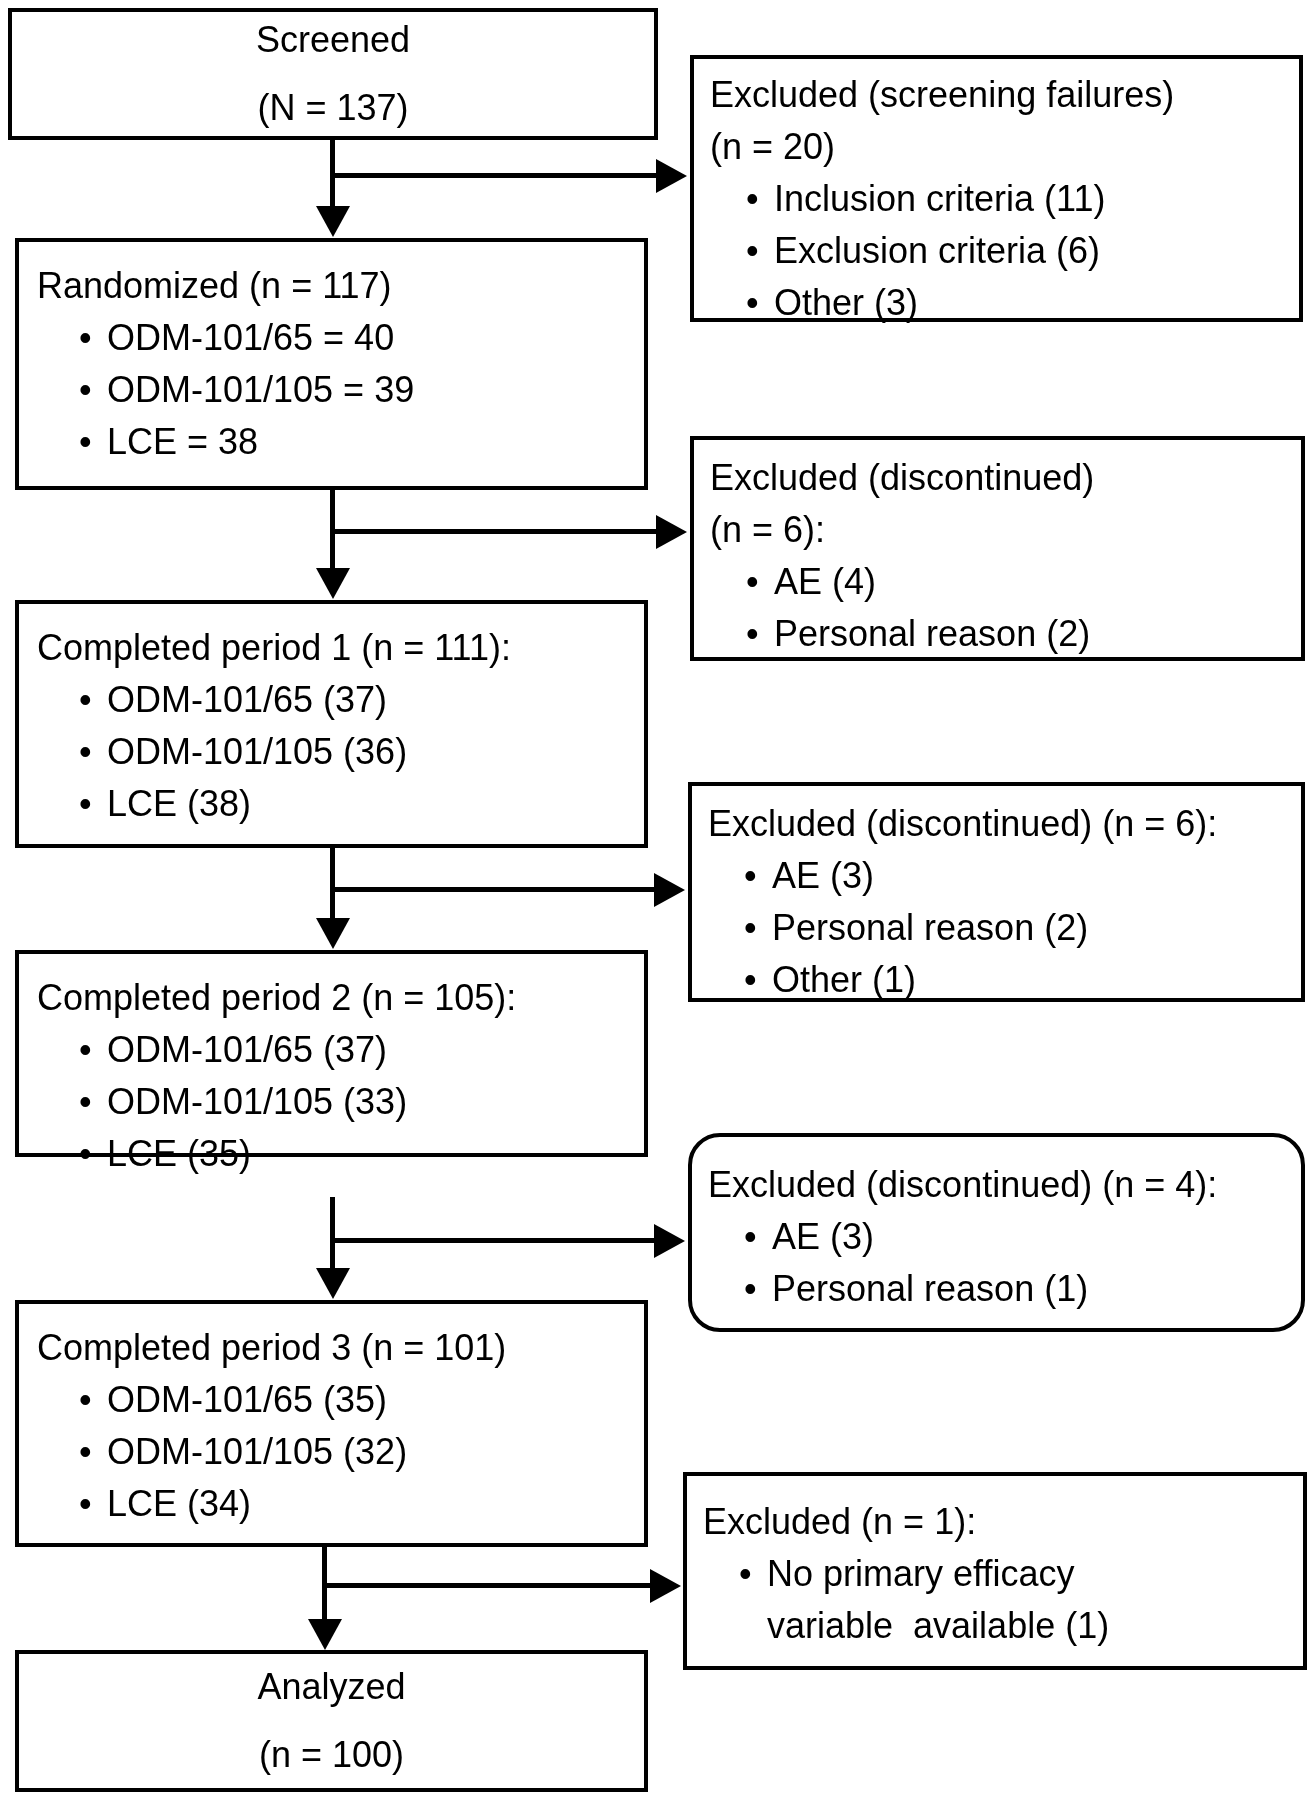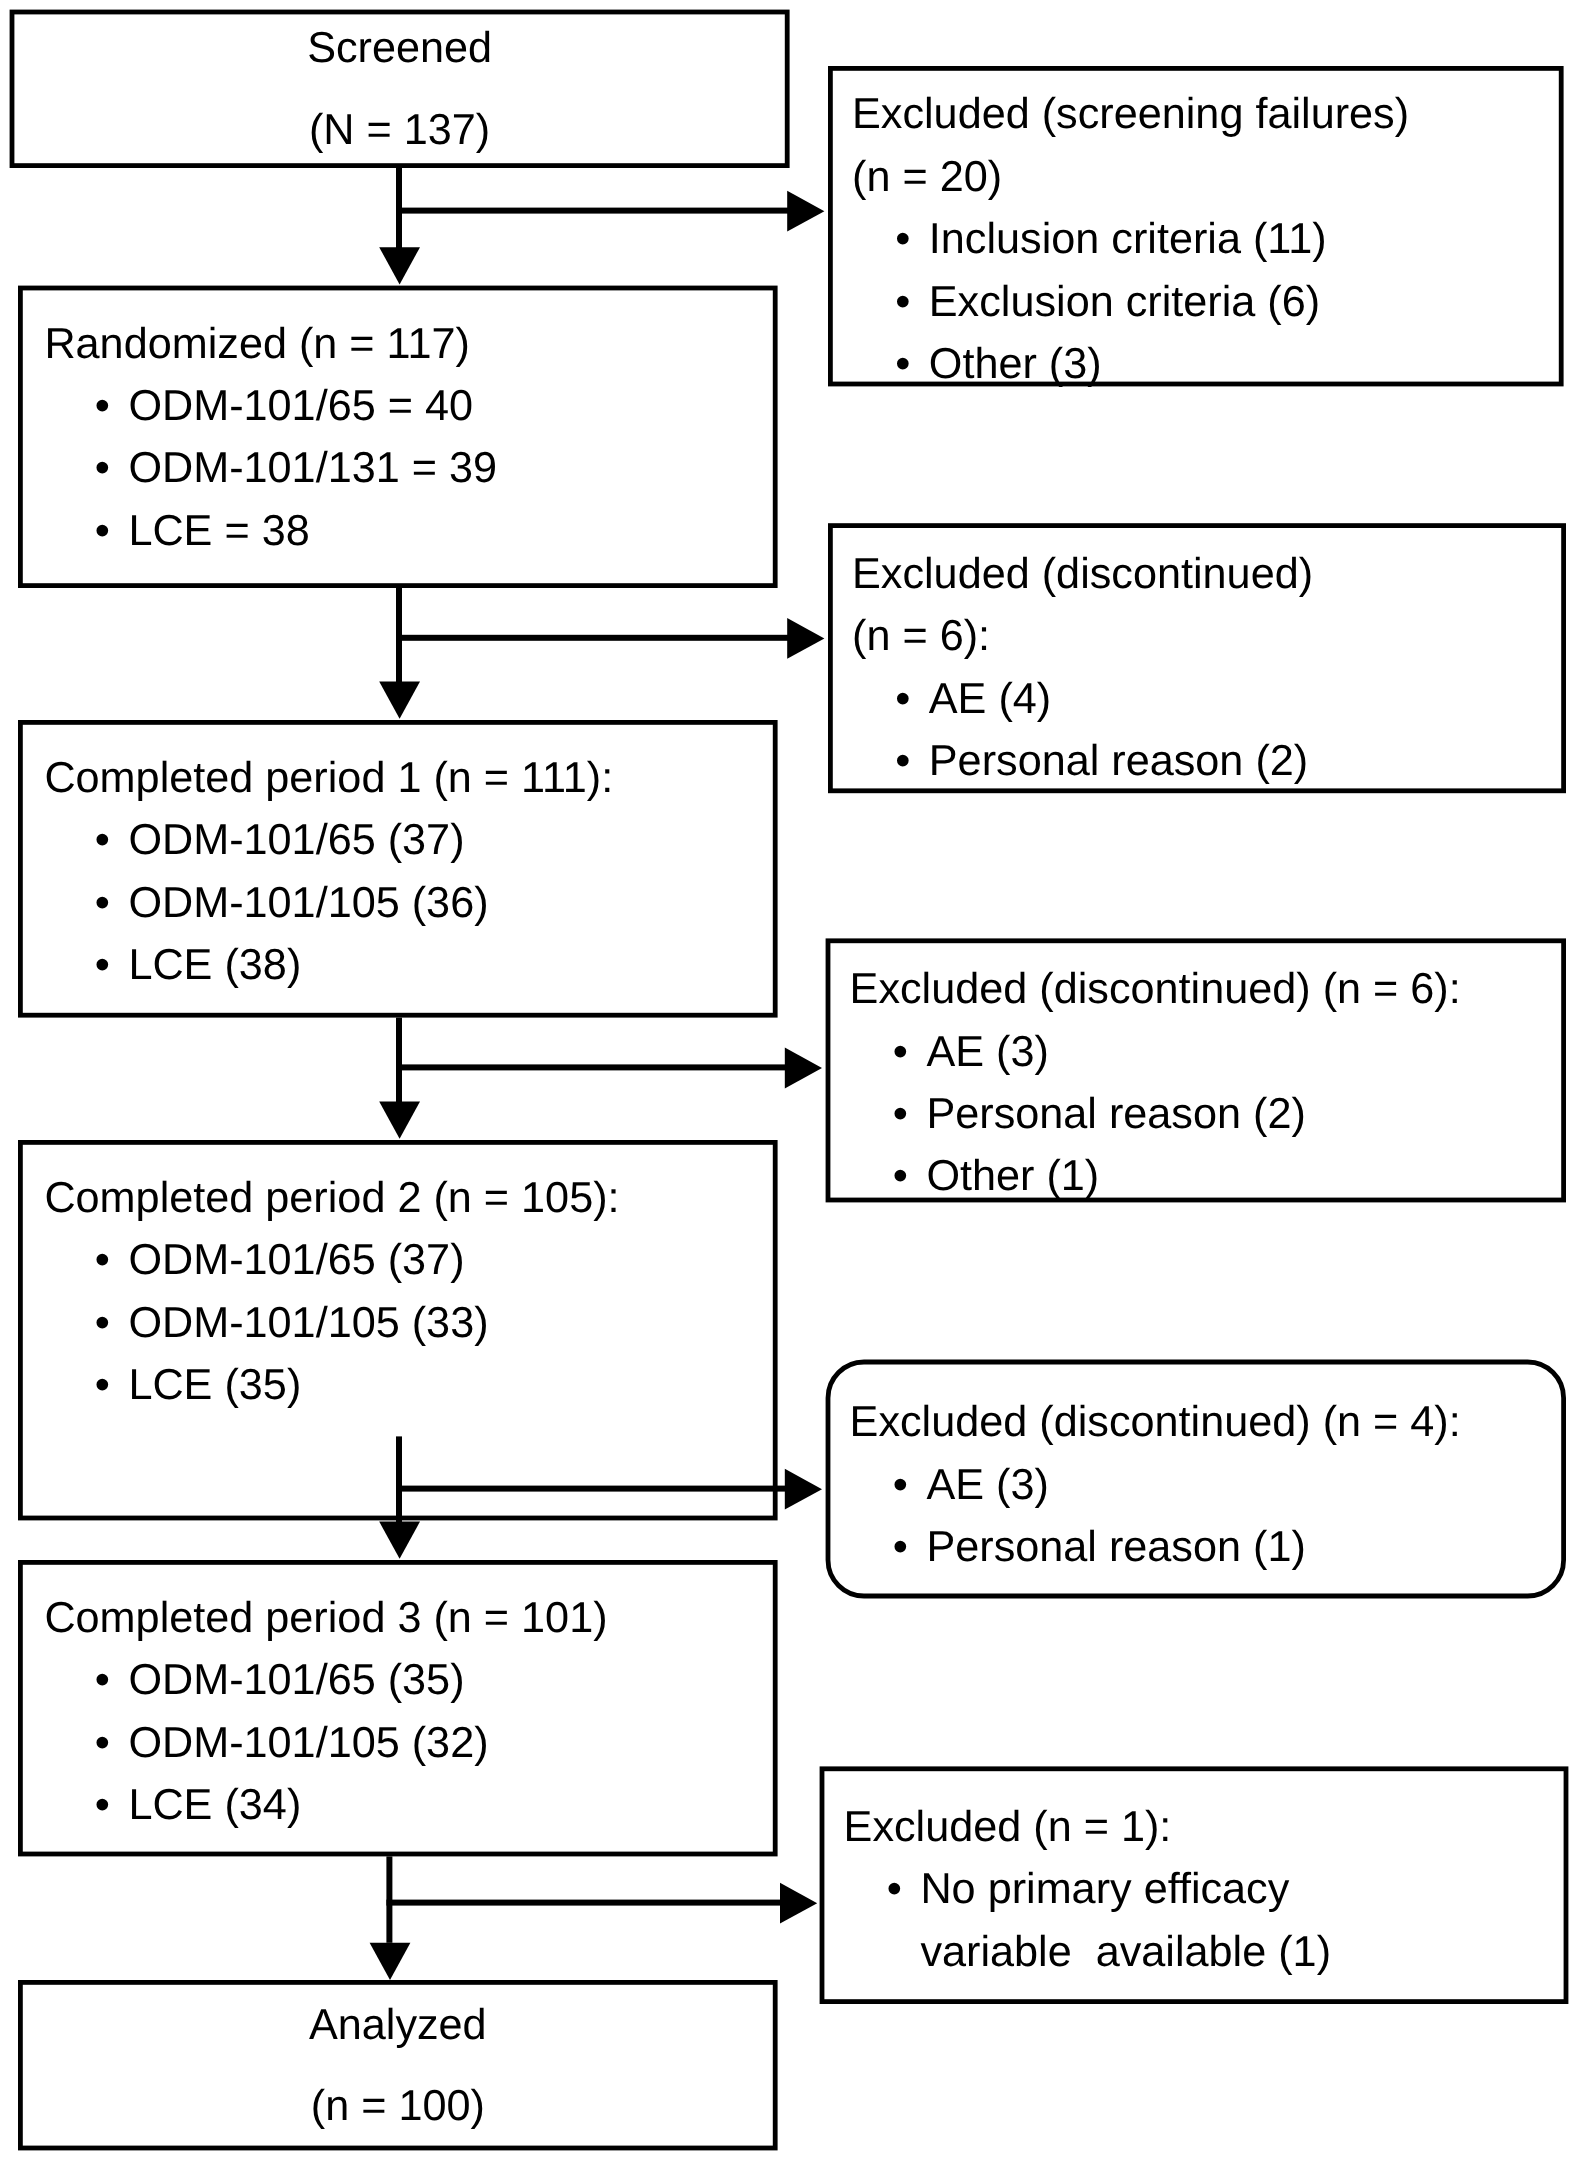--- a/index.html
+++ b/index.html
@@ -36,21 +36,21 @@
   .leftcol .bullet-row { margin-left: 42px; }
   .rightcol .bullet-row { margin-left: 36px; }
   .bullet-dot { width: 28px; flex: 0 0 28px; }
   .bullet-text { flex: 1; }
   .bullet-text .tline { white-space: pre-wrap; }
 
   
   #b-screened   { left: 8px;   top: 8px;    width: 650px; height: 132px; }
   #b-randomized { left: 15px;  top: 238px;  width: 633px; height: 252px; }
   #b-period1    { left: 15px;  top: 600px;  width: 633px; height: 248px; }
-  #b-period2    { left: 15px;  top: 950px;  width: 633px; height: 317px; }
+  #b-period2    { left: 15px;  top: 950px;  width: 633px; height: 207px; }
   #b-period3    { left: 15px;  top: 1300px; width: 633px; height: 247px; }
   #b-analyzed   { left: 15px;  top: 1650px; width: 633px; height: 142px; }
 
   
   #r-screenfail { left: 690px; top: 55px;   width: 613px; height: 267px; padding-top: 10px; }
   #r-disc1      { left: 690px; top: 436px;  width: 615px; height: 225px; }
   #r-disc2      { left: 688px; top: 782px;  width: 617px; height: 220px; }
   #r-disc3      { left: 688px; top: 1133px; width: 617px; height: 199px; padding-top: 22px; border-radius: 32px; }
   #r-final      { left: 683px; top: 1472px; width: 624px; height: 198px; padding-top: 20px; }
 
@@ -83,21 +83,21 @@
       <div class="tline">Randomized (n = 117)</div>
       <div class="bullet-row">
         <div class="bullet-dot">•</div>
         <div class="bullet-text">
           <div class="tline">ODM-101/65 = 40</div>
         </div>
       </div>
       <div class="bullet-row">
         <div class="bullet-dot">•</div>
         <div class="bullet-text">
-          <div class="tline">ODM-101/131 = 39</div>
+          <div class="tline">ODM-101/105 = 39</div>
         </div>
       </div>
       <div class="bullet-row">
         <div class="bullet-dot">•</div>
         <div class="bullet-text">
           <div class="tline">LCE = 38</div>
         </div>
       </div>
     </div>
   <div class="box leftcol" id="b-period1">

